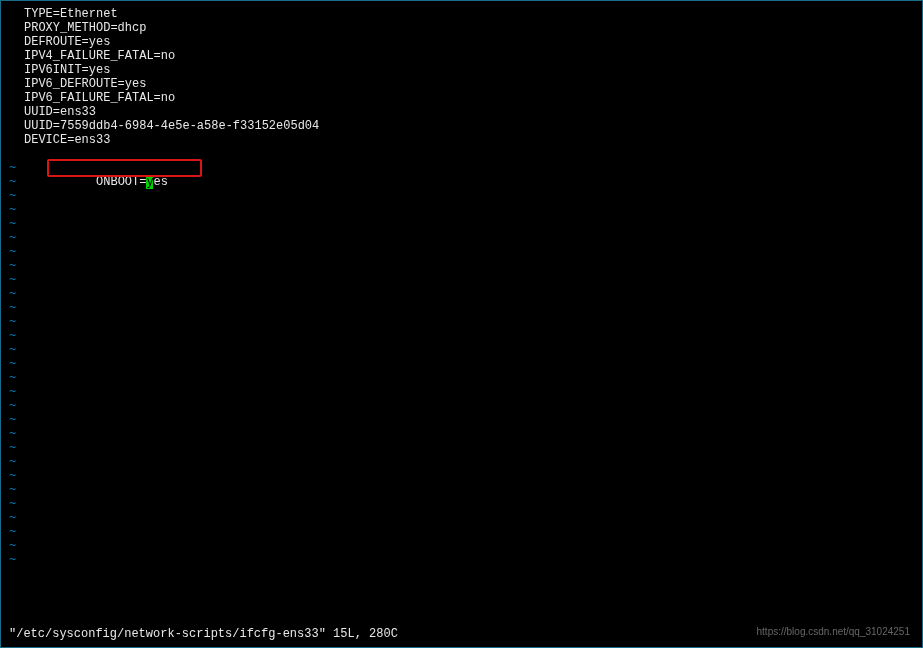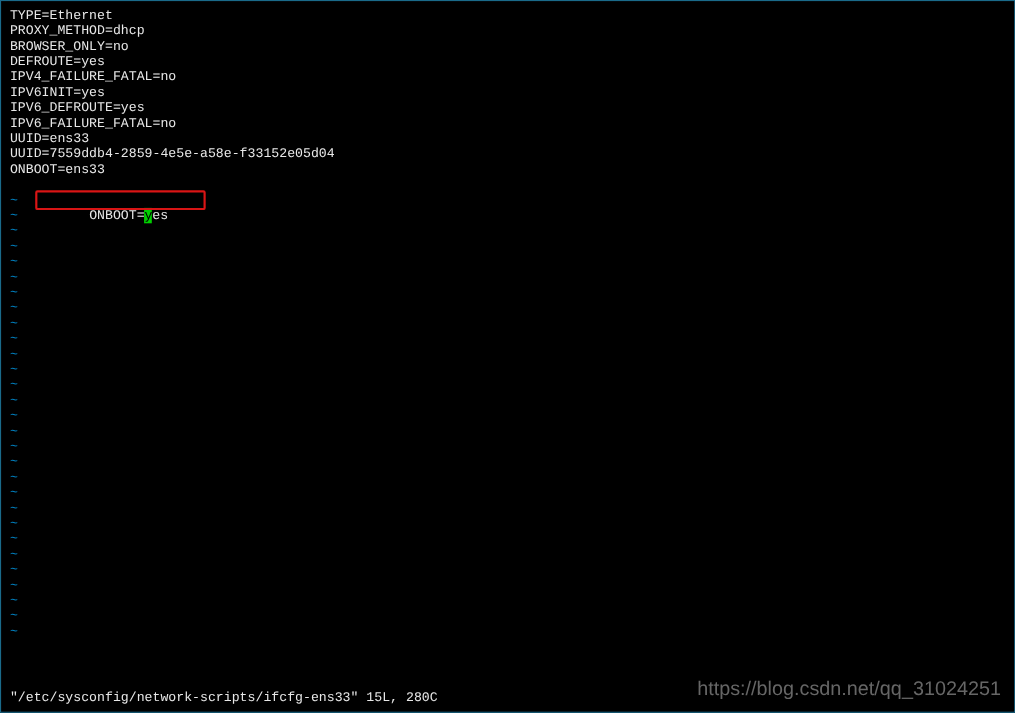--- a/index.html
+++ b/index.html
@@ -18,20 +18,21 @@
       overflow: hidden;
       border: 1px solid #1a6a8a;
     }
     .editor-content {
       padding: 6px 8px;
       line-height: 14px;
     }
     .config-line {
       white-space: pre;
       height: 14px;
+      margin-left: 15px;
     }
     .highlighted-line {
       display: inline-block;
       position: relative;
     }
     .highlight-box {
       position: absolute;
       border: 2px solid #d91515;
       top: -2px;
       left: -6px;
@@ -56,39 +57,38 @@
       left: 8px;
       color: #e8e8e8;
       white-space: pre;
     }
     .watermark {
       position: absolute;
       bottom: 10px;
       right: 12px;
       color: #888;
       font-family: Arial, sans-serif;
-      font-size: 18px;
+      font-size: 10px;
       opacity: 0.75;
     }
   </style>
 </head>
 <body>
 
 <div class="editor-content">
   <div class="config-line">TYPE=Ethernet</div>
   <div class="config-line">PROXY_METHOD=dhcp</div>
-  <div class="config-line">BROWSER_ONLY=no</div>
   <div class="config-line">DEFROUTE=yes</div>
   <div class="config-line">IPV4_FAILURE_FATAL=no</div>
   <div class="config-line">IPV6INIT=yes</div>
   <div class="config-line">IPV6_DEFROUTE=yes</div>
   <div class="config-line">IPV6_FAILURE_FATAL=no</div>
   <div class="config-line">UUID=ens33</div>
-  <div class="config-line">UUID=7559ddb4-2859-4e5e-a58e-f33152e05d04</div>
-  <div class="config-line">ONBOOT=ens33</div>
+  <div class="config-line">UUID=7559ddb4-6984-4e5e-a58e-f33152e05d04</div>
+  <div class="config-line">DEVICE=ens33</div>
   <div class="config-line">
     <span class="highlighted-line">
       <span>ONBOOT=</span><span class="cursor">y</span><span>es</span>
       <span class="highlight-box"></span>
     </span>
   </div>
   <div class="tilde">~</div>
   <div class="tilde">~</div>
   <div class="tilde">~</div>
   <div class="tilde">~</div>

